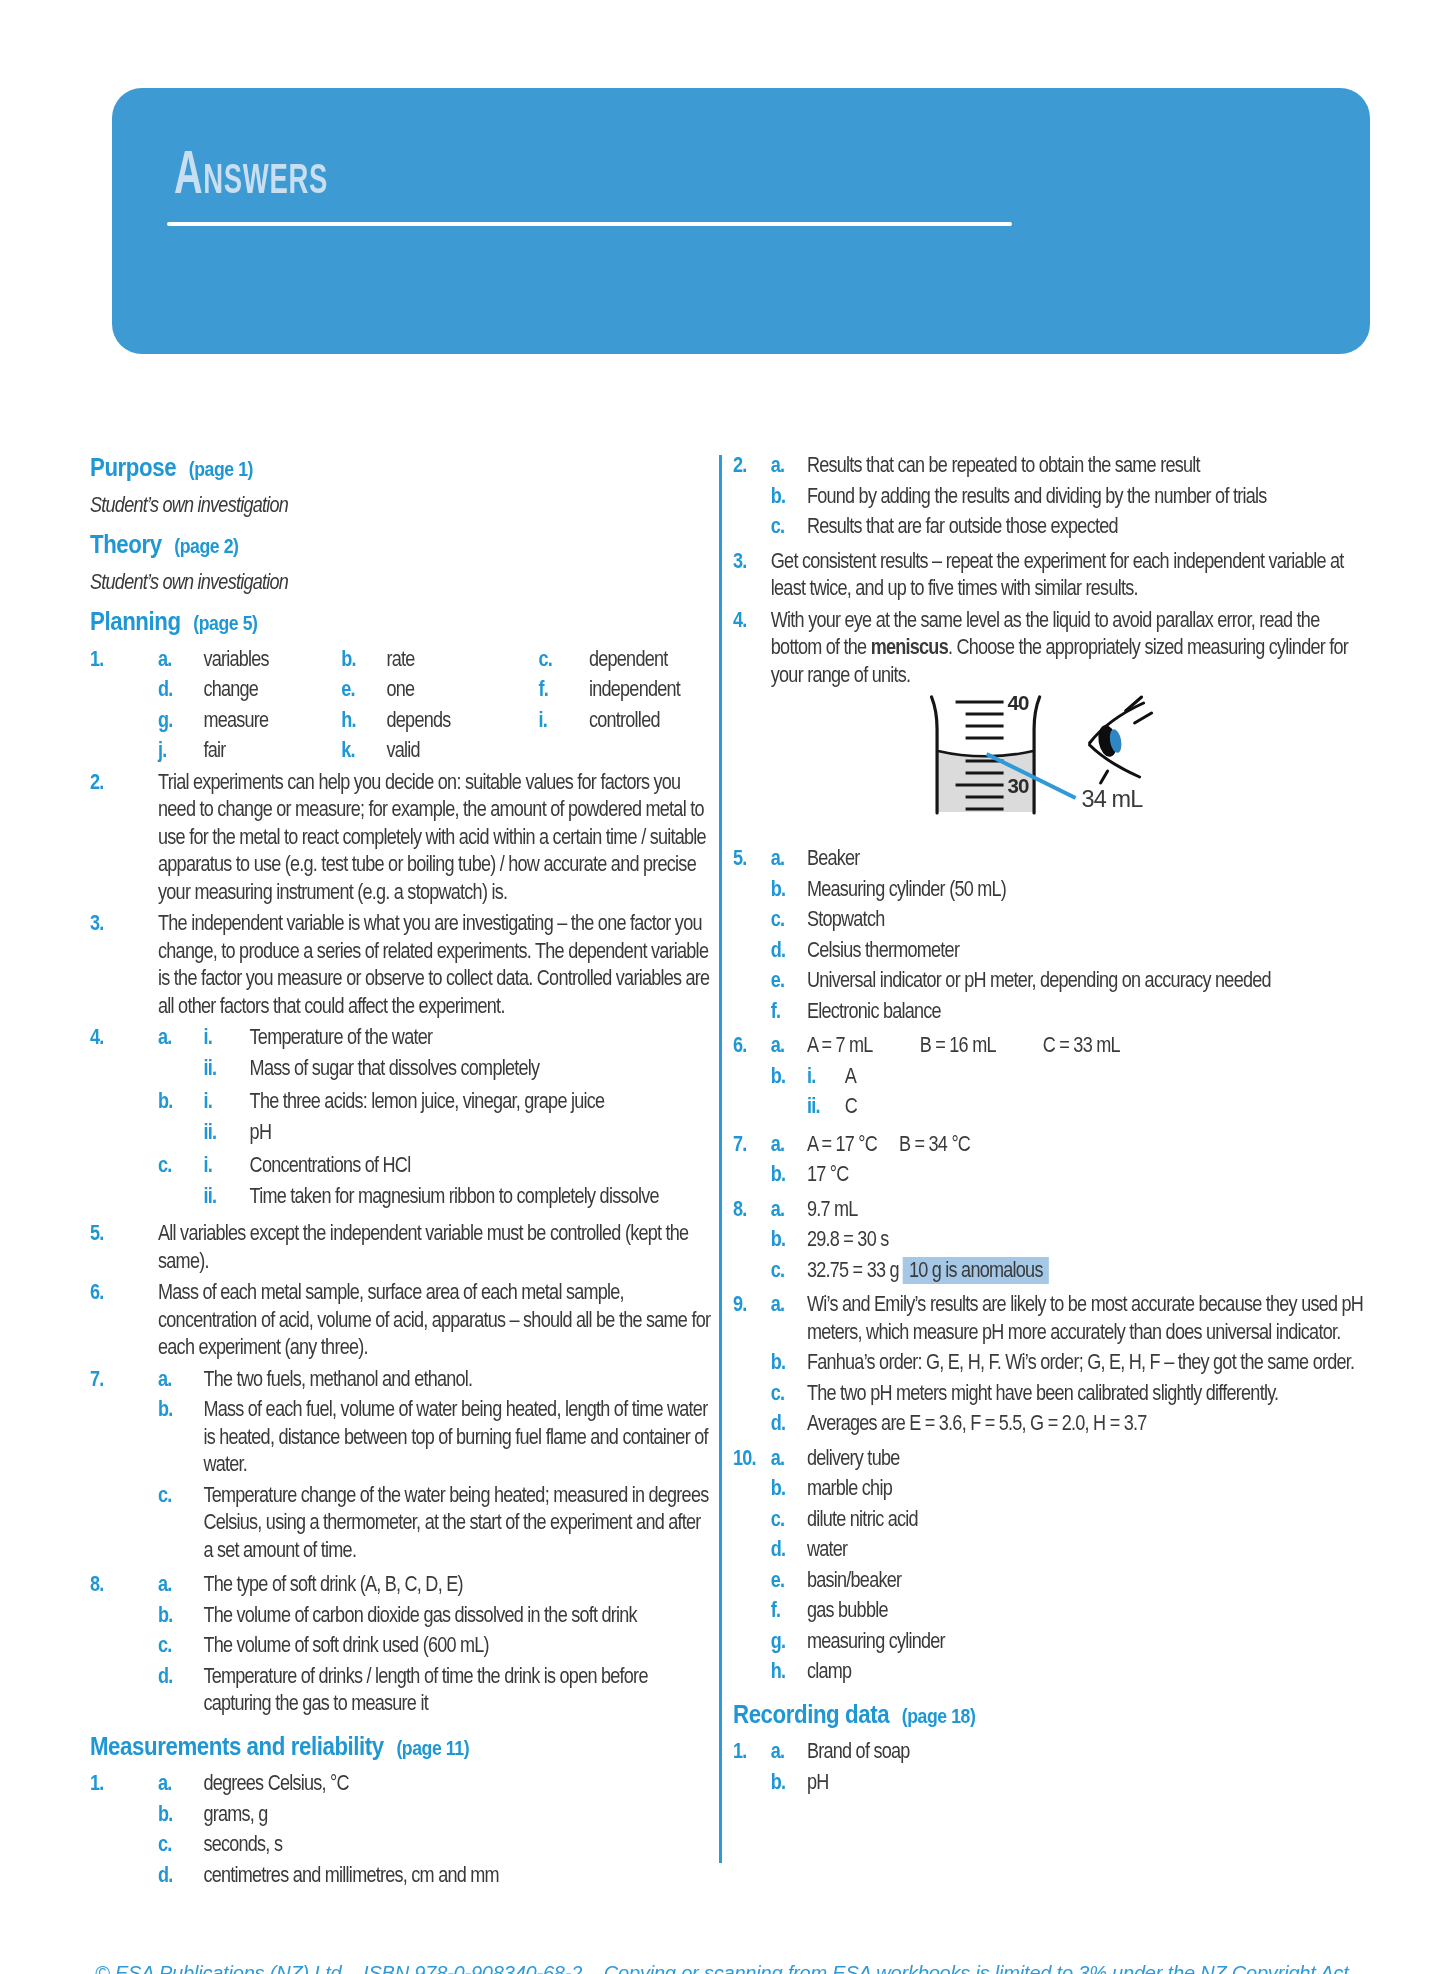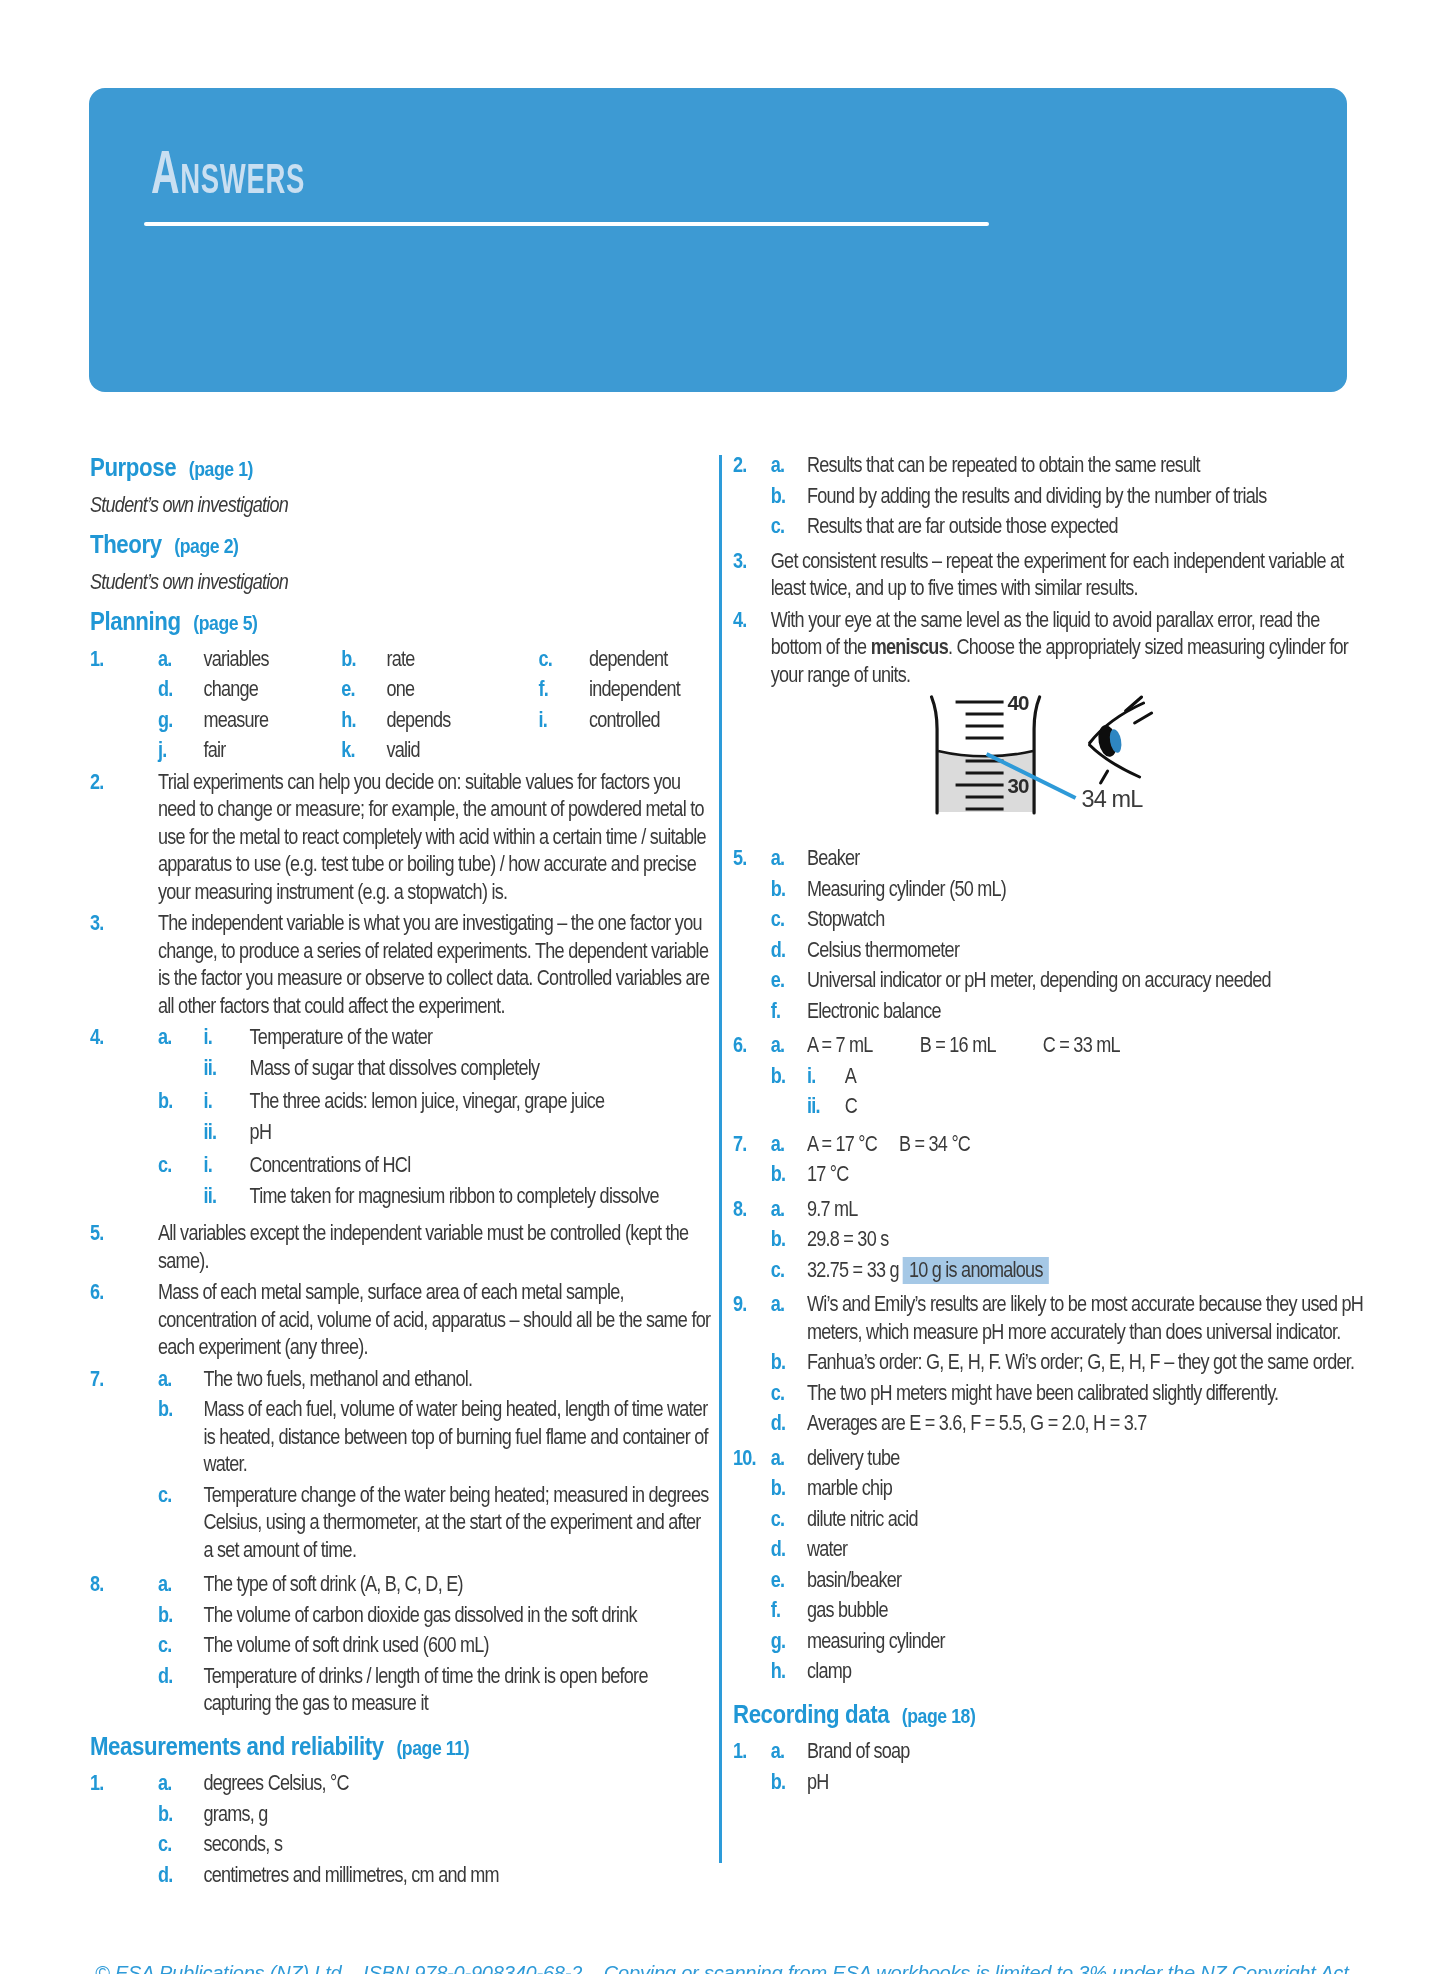--- a/index.html
+++ b/index.html
@@ -8,24 +8,24 @@
     width:1445px;
     height:1974px;
     background:#ffffff;
     overflow:hidden;
     font-family:"Liberation Sans", sans-serif;
     color:#3a3a3a;
   }
   
   .hero{
     position:absolute;
-    left:89px; top:88px;
-    width:1258px; height:304px;
+    left:112px; top:88px;
+    width:1258px; height:266px;
     background:#3d9ad3;
-    border-radius:16px;
+    border-radius:30px;
   }
   .hero-title{
     position:absolute;
     left:62px; top:50px;
     font-size:62px;
     font-weight:bold;
     font-variant:small-caps;
     letter-spacing:1px;
     color:#c9dff1;
     transform:scaleX(0.64);

